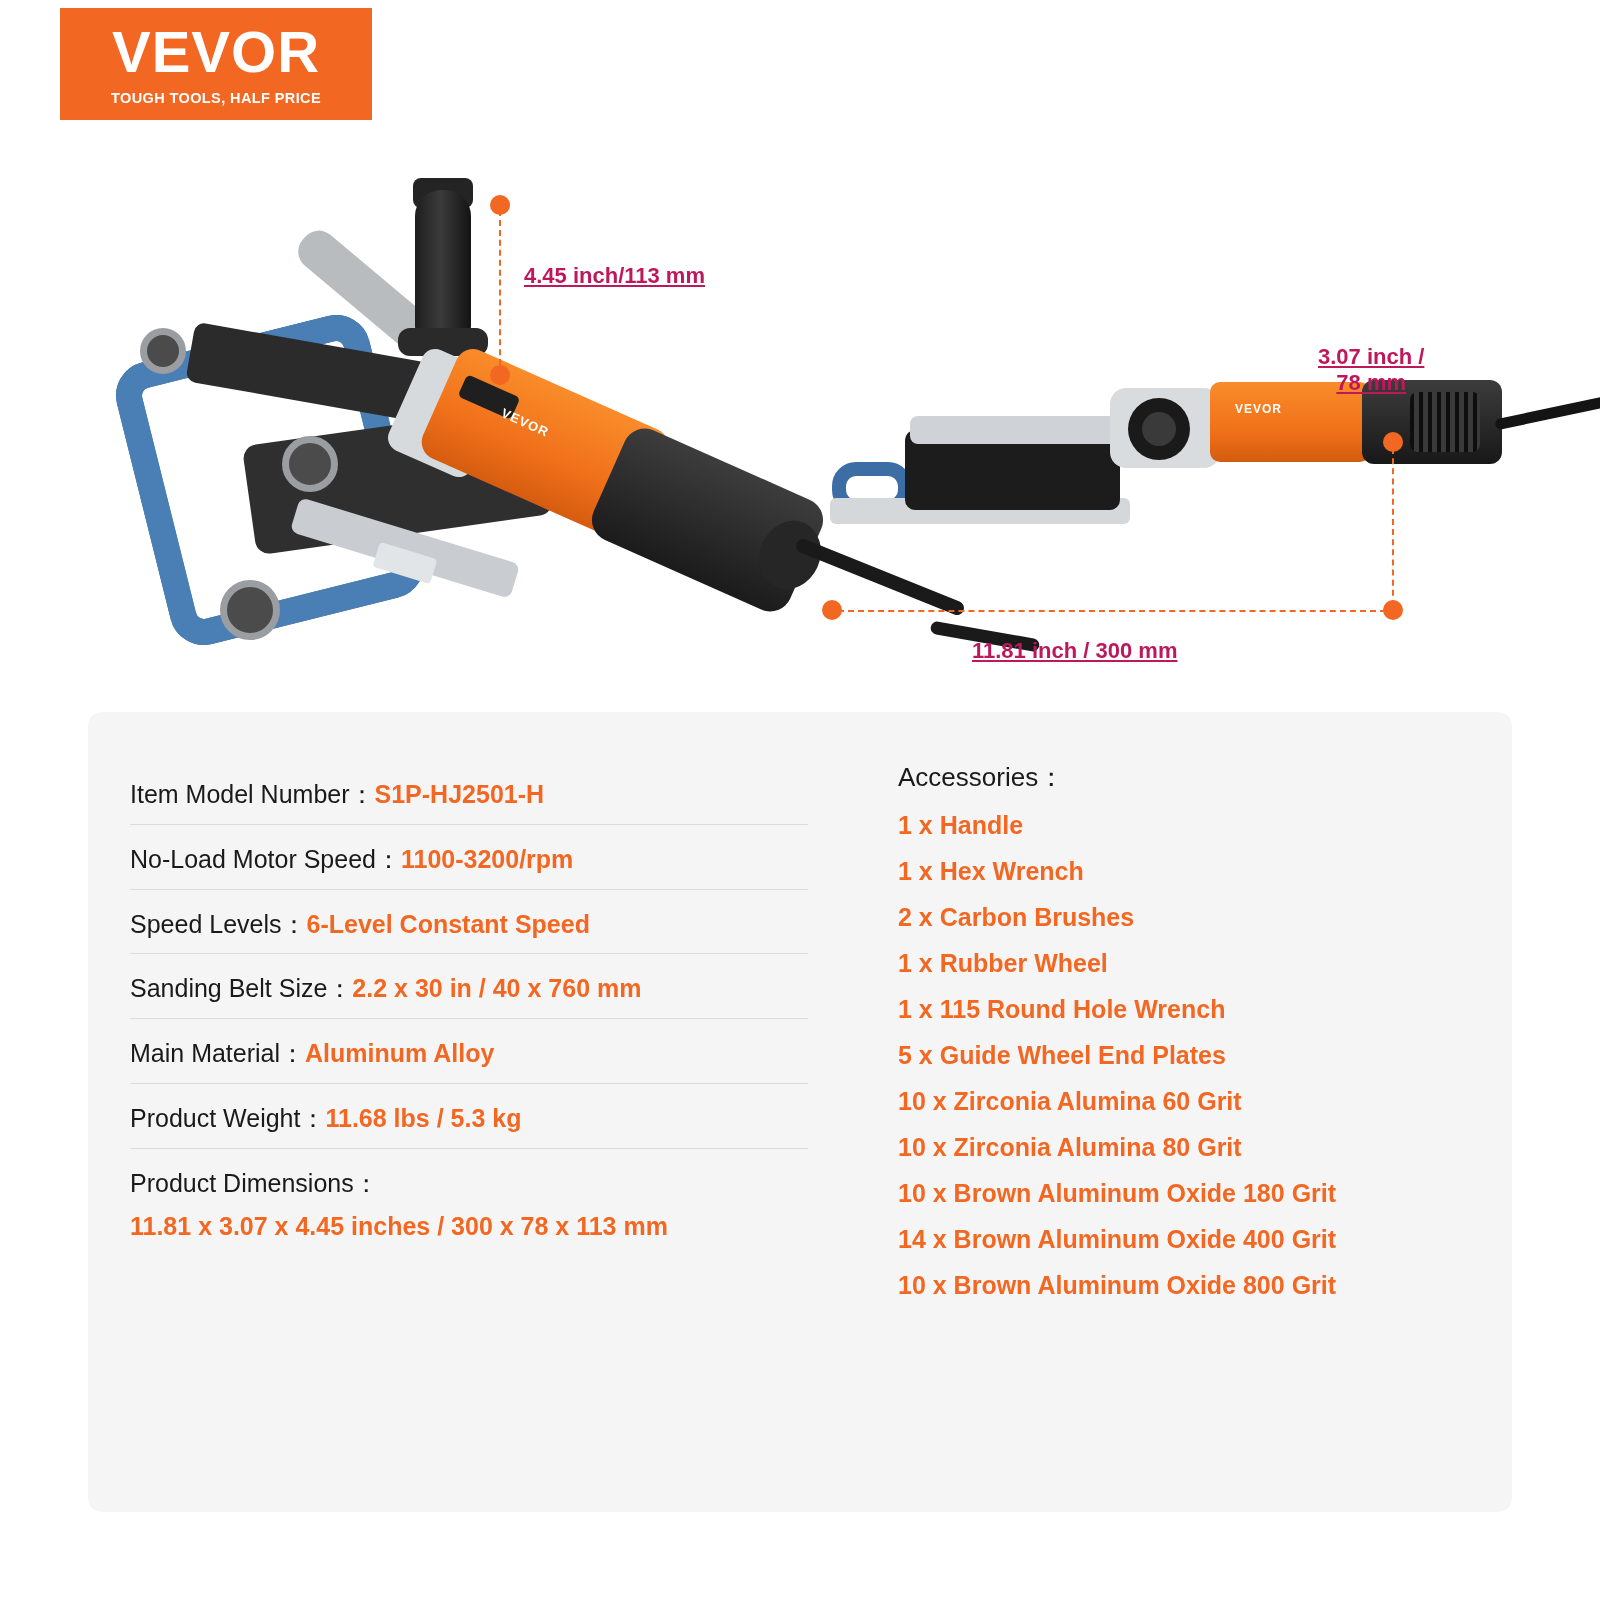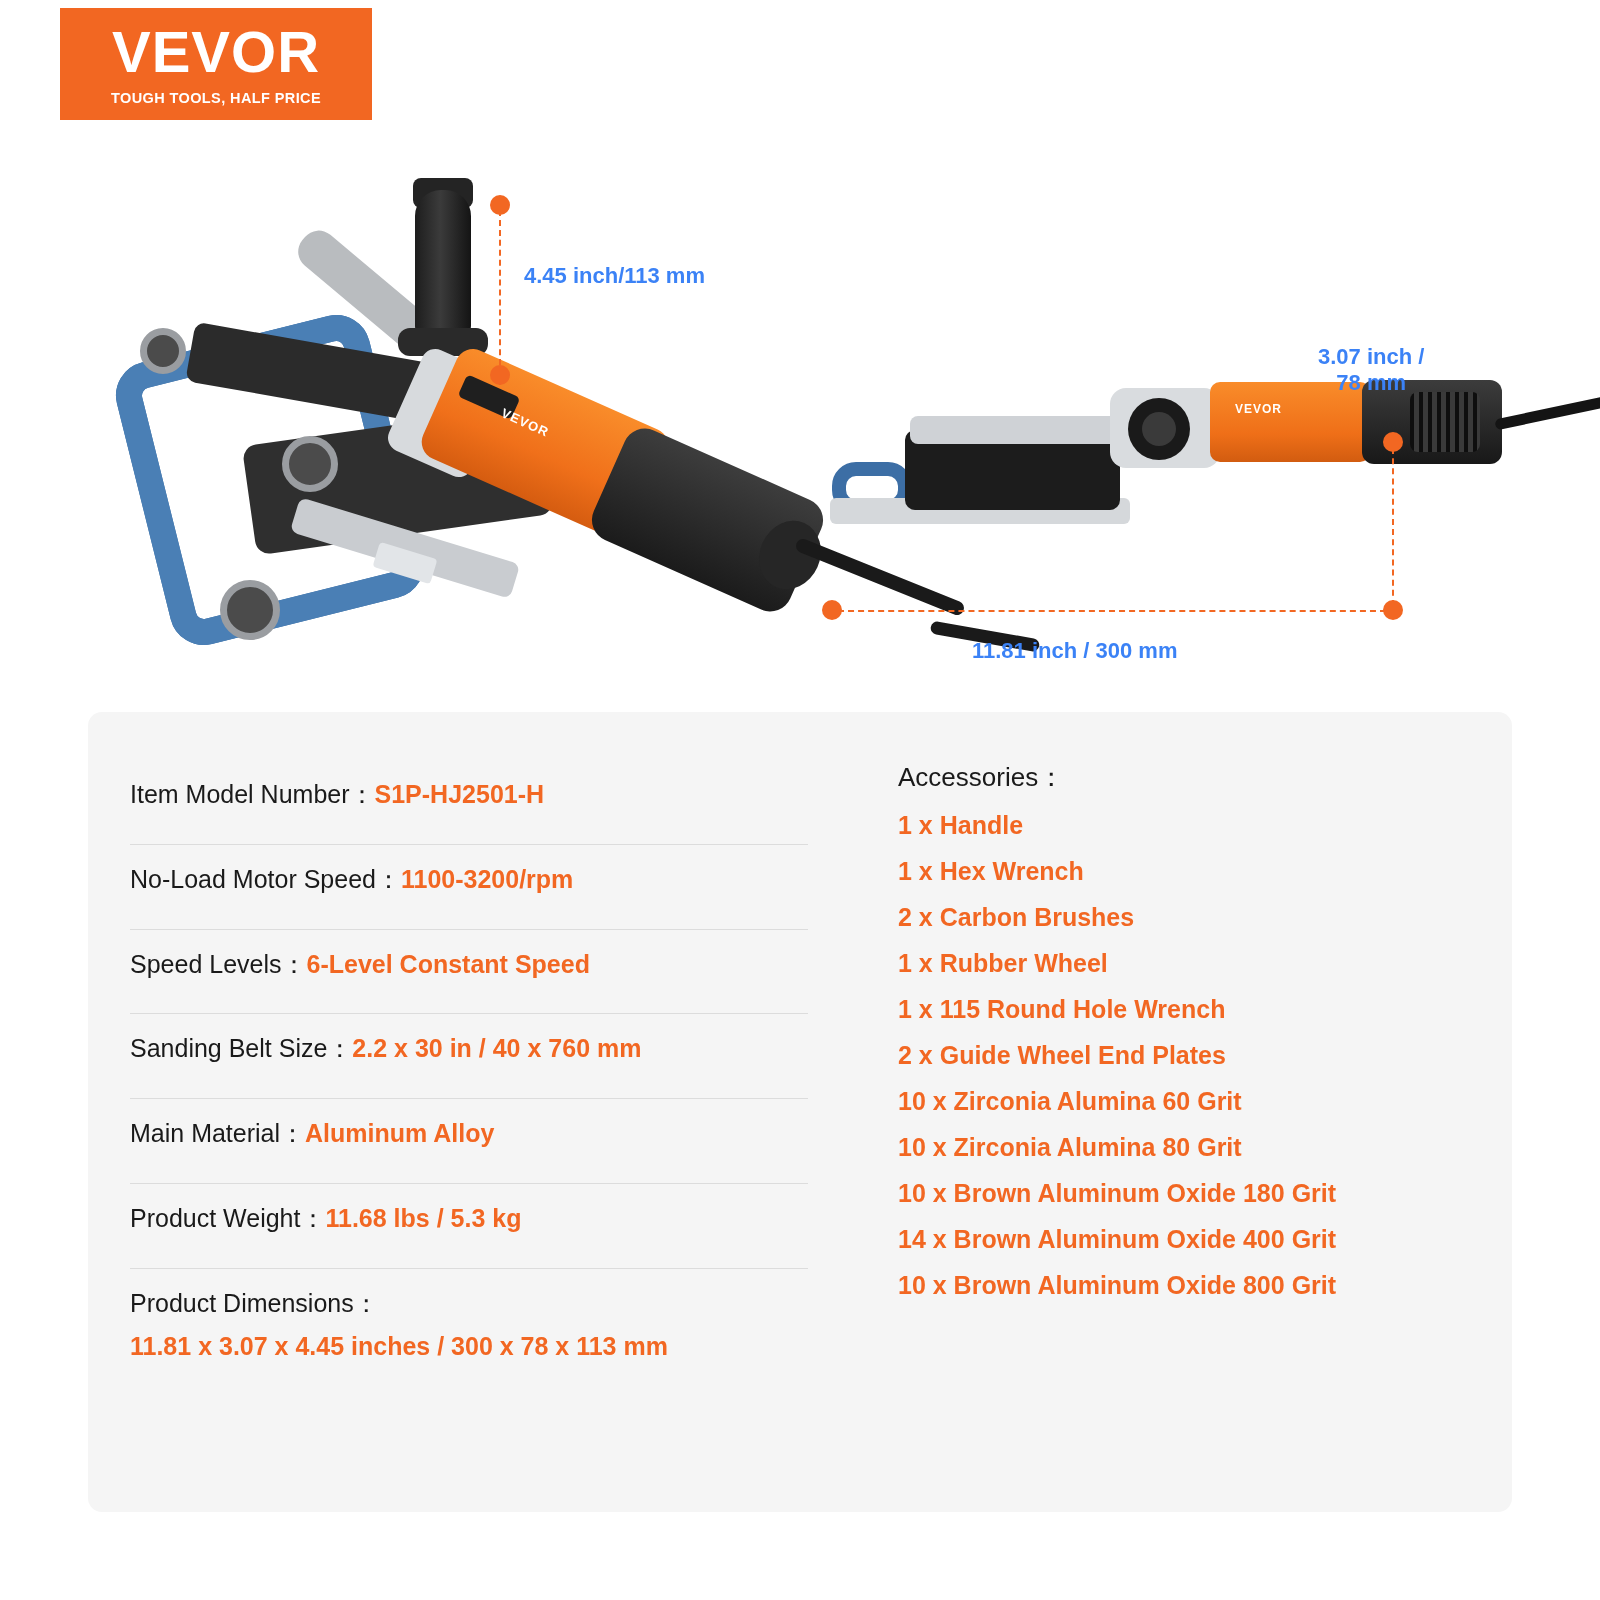--- a/index.html
+++ b/index.html
@@ -283,44 +283,45 @@
   .dline-v {
     position: absolute;
     border-left: 2px dashed #f26722;
   }
   .dline-h {
     position: absolute;
     border-top: 2px dashed #f26722;
   }
   .dim-label {
     position: absolute;
-    color: #3b82f6;
+    color: #be185d;
     font-size: 22px;
     font-weight: bold;
     white-space: pre-line;
+    text-decoration: underline;
   }
 
   
   .panel {
     position: absolute;
     left: 88px; top: 712px;
     width: 1424px; height: 800px;
     background: #f5f5f5;
     border-radius: 14px;
   }
   .panel-inner {
     position: absolute;
     left: 0; top: 0; width: 100%; height: 100%;
     display: flex;
   }
   .col-left { width: 760px; padding: 48px 40px 0 42px; }
   .col-right { width: 664px; padding: 48px 0 0 50px; }
 
   .spec-row {
-    padding: 18px 0 32px 0;
+    padding: 18px 0 12px 0;
     border-bottom: 1px solid #dcdcdc;
     font-size: 25px;
     line-height: 1.35;
   }
   .spec-row:last-child { border-bottom: none; }
   .spec-label { color: #1a1a1a; }
   .spec-value { color: #f26722; font-weight: bold; }
   .spec-row.stacked .spec-value { display: block; margin-top: 10px; }
 
   .acc-title { font-size: 26px; color: #1a1a1a; margin-bottom: 16px; }
@@ -423,21 +424,21 @@
       </div>
     </div>
 
     <div class="col-right">
       <div class="acc-title">Accessories：</div>
       <div class="acc-item">1 x Handle</div>
       <div class="acc-item">1 x Hex Wrench</div>
       <div class="acc-item">2 x Carbon Brushes</div>
       <div class="acc-item">1 x Rubber Wheel</div>
       <div class="acc-item">1 x 115 Round Hole Wrench</div>
-      <div class="acc-item">2 x Guide Wheel End Plates</div>
+      <div class="acc-item">5 x Guide Wheel End Plates</div>
       <div class="acc-item">10 x Zirconia Alumina 60 Grit</div>
       <div class="acc-item">10 x Zirconia Alumina 80 Grit</div>
       <div class="acc-item">10 x Brown Aluminum Oxide 180 Grit</div>
       <div class="acc-item">14 x Brown Aluminum Oxide 400 Grit</div>
       <div class="acc-item">10 x Brown Aluminum Oxide 800 Grit</div>
     </div>
 
   </div>
 </div>
 

